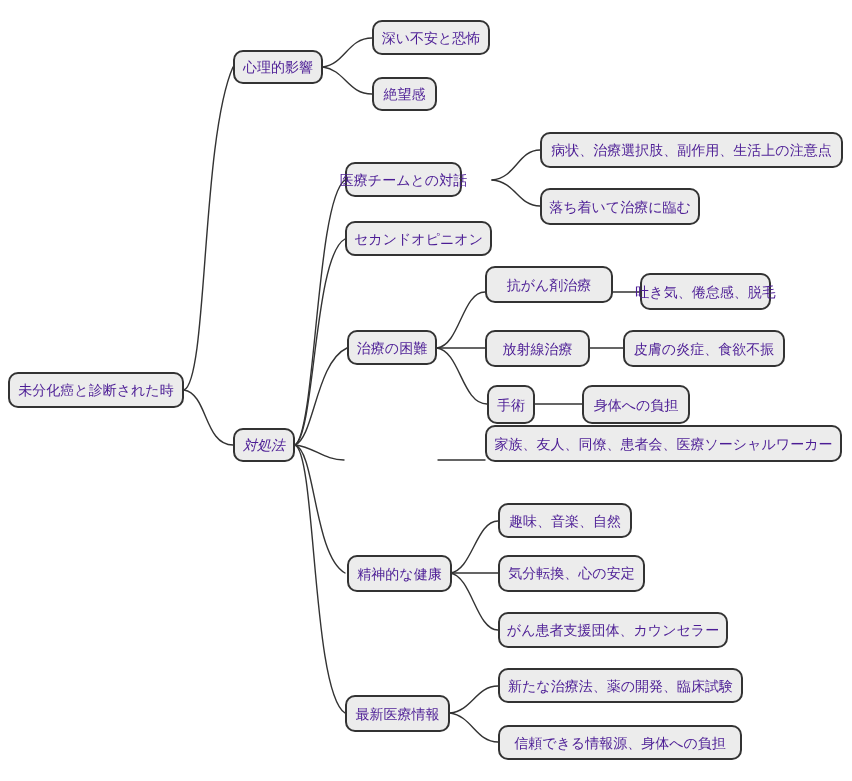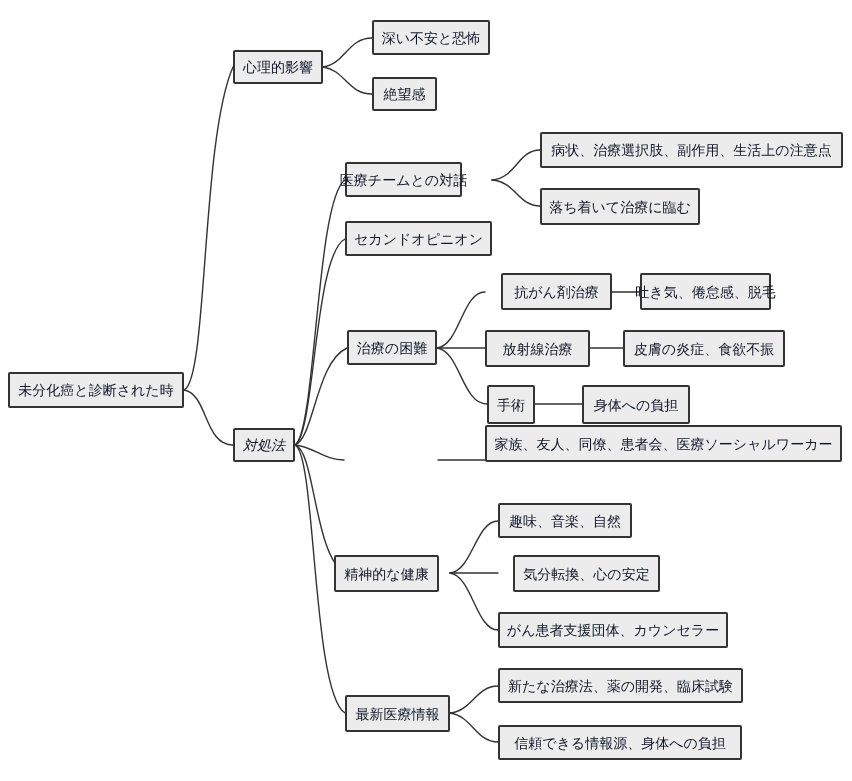--- a/index.html
+++ b/index.html
@@ -27,24 +27,24 @@
     stroke-linecap: round;
   }
   .node {
     position: absolute;
     display: flex;
     align-items: center;
     justify-content: center;
     box-sizing: border-box;
     background: #ececec;
     border: 2px solid #333333;
-    border-radius: 2px;
+    border-radius: 10px;
     font-size: 14px;
     line-height: 1;
-    color: #0f172a;
+    color: #4c1d95;
     white-space: nowrap;
     padding: 0 8px;
   }
 </style>
 </head>
 <body>
 
 <div class="canvas">
 
   <svg class="edges" width="852" height="781" viewBox="0 0 852 781">
@@ -77,28 +77,28 @@
   <div class="node" style="left:8px;   top:372px; width:176px; height:36px;">未分化癌と診断された時</div>
   <div class="node" style="left:233px; top:50px;  width:90px;  height:34px;">心理的影響</div>
   <div class="node" style="left:372px; top:20px;  width:118px; height:35px;">深い不安と恐怖</div>
   <div class="node" style="left:372px; top:77px;  width:65px;  height:34px;">絶望感</div>
   <div class="node" style="left:233px; top:428px; width:62px;  height:34px;font-style:italic;">対処法</div>
   <div class="node" style="left:345px; top:162px; width:117px; height:35px;">医療チームとの対話</div>
   <div class="node" style="left:540px; top:132px; width:303px; height:36px;">病状、治療選択肢、副作用、生活上の注意点</div>
   <div class="node" style="left:540px; top:188px; width:160px; height:37px;">落ち着いて治療に臨む</div>
   <div class="node" style="left:345px; top:221px; width:147px; height:35px;">セカンドオピニオン</div>
   <div class="node" style="left:347px; top:330px; width:90px;  height:35px;">治療の困難</div>
-  <div class="node" style="left:485px; top:273px; width:111px; height:37px;margin-left:16px;">抗がん剤治療</div>
+  <div class="node" style="left:485px; top:266px; width:128px; height:37px;">抗がん剤治療</div>
   <div class="node" style="left:640px; top:273px; width:131px; height:37px;">吐き気、倦怠感、脱毛</div>
   <div class="node" style="left:485px; top:330px; width:105px; height:37px;">放射線治療</div>
   <div class="node" style="left:623px; top:330px; width:162px; height:37px;">皮膚の炎症、食欲不振</div>
   <div class="node" style="left:487px; top:385px; width:48px;  height:39px;">手術</div>
   <div class="node" style="left:582px; top:385px; width:108px; height:39px;">身体への負担</div>
   <div class="node" style="left:485px; top:425px; width:357px; height:37px;">家族、友人、同僚、患者会、医療ソーシャルワーカー</div>
-  <div class="node" style="left:334px; top:555px; width:105px; height:37px;">精神的な健康</div>
+  <div class="node" style="left:347px; top:555px; width:105px; height:37px;">精神的な健康</div>
   <div class="node" style="left:498px; top:503px; width:134px; height:35px;">趣味、音楽、自然</div>
-  <div class="node" style="left:513px; top:555px; width:147px; height:37px;">気分転換、心の安定</div>
+  <div class="node" style="left:498px; top:555px; width:147px; height:37px;font-family:Liberation Serif, serif;">気分転換、心の安定</div>
   <div class="node" style="left:498px; top:612px; width:230px; height:36px;">がん患者支援団体、カウンセラー</div>
   <div class="node" style="left:345px; top:695px; width:105px; height:37px;">最新医療情報</div>
   <div class="node" style="left:498px; top:668px; width:245px; height:35px;">新たな治療法、薬の開発、臨床試験</div>
   <div class="node" style="left:498px; top:725px; width:244px; height:35px;">信頼できる情報源、身体への負担</div>
 
 </div>
 
 </body></html>

